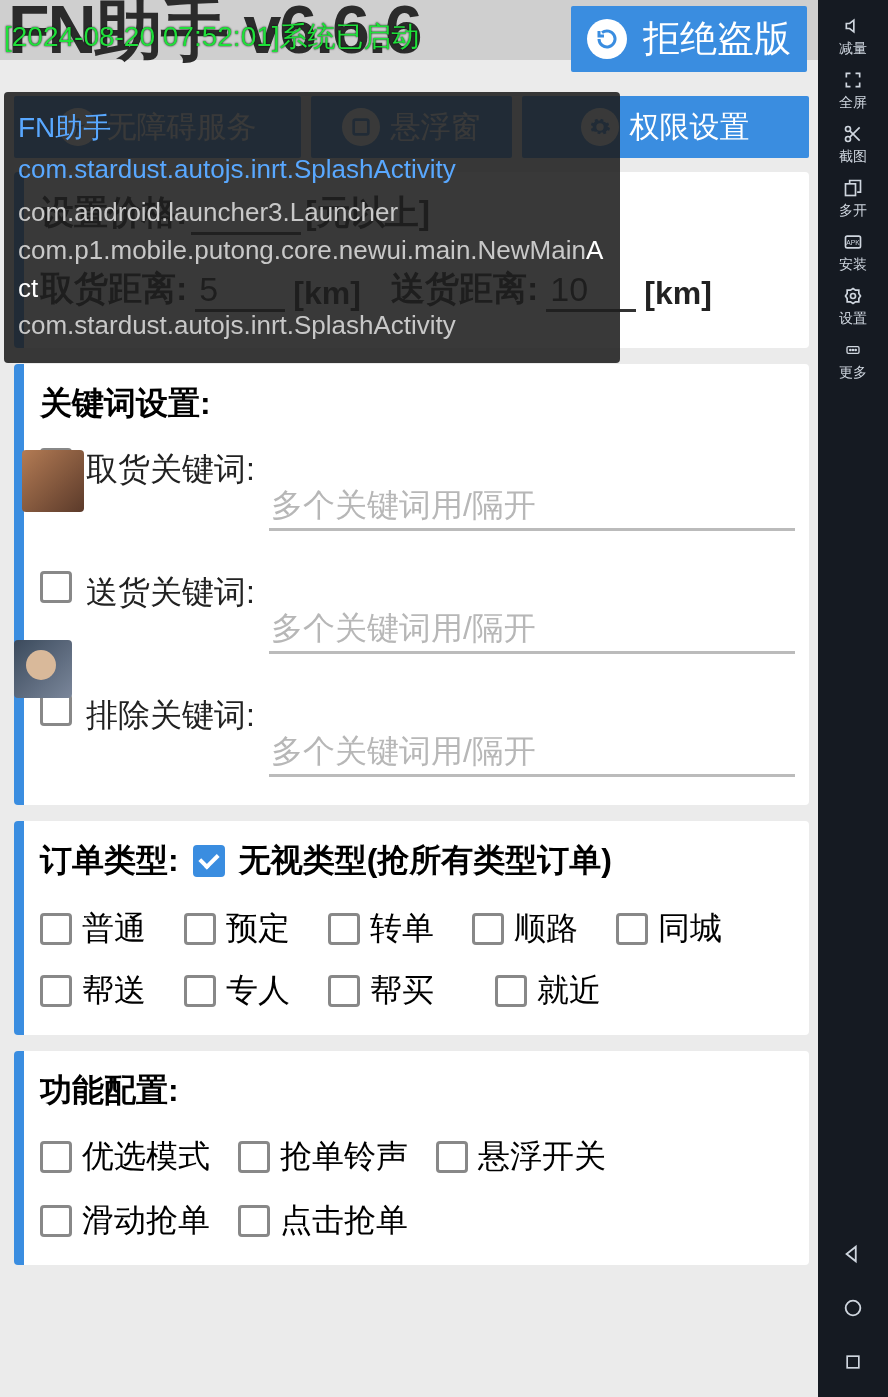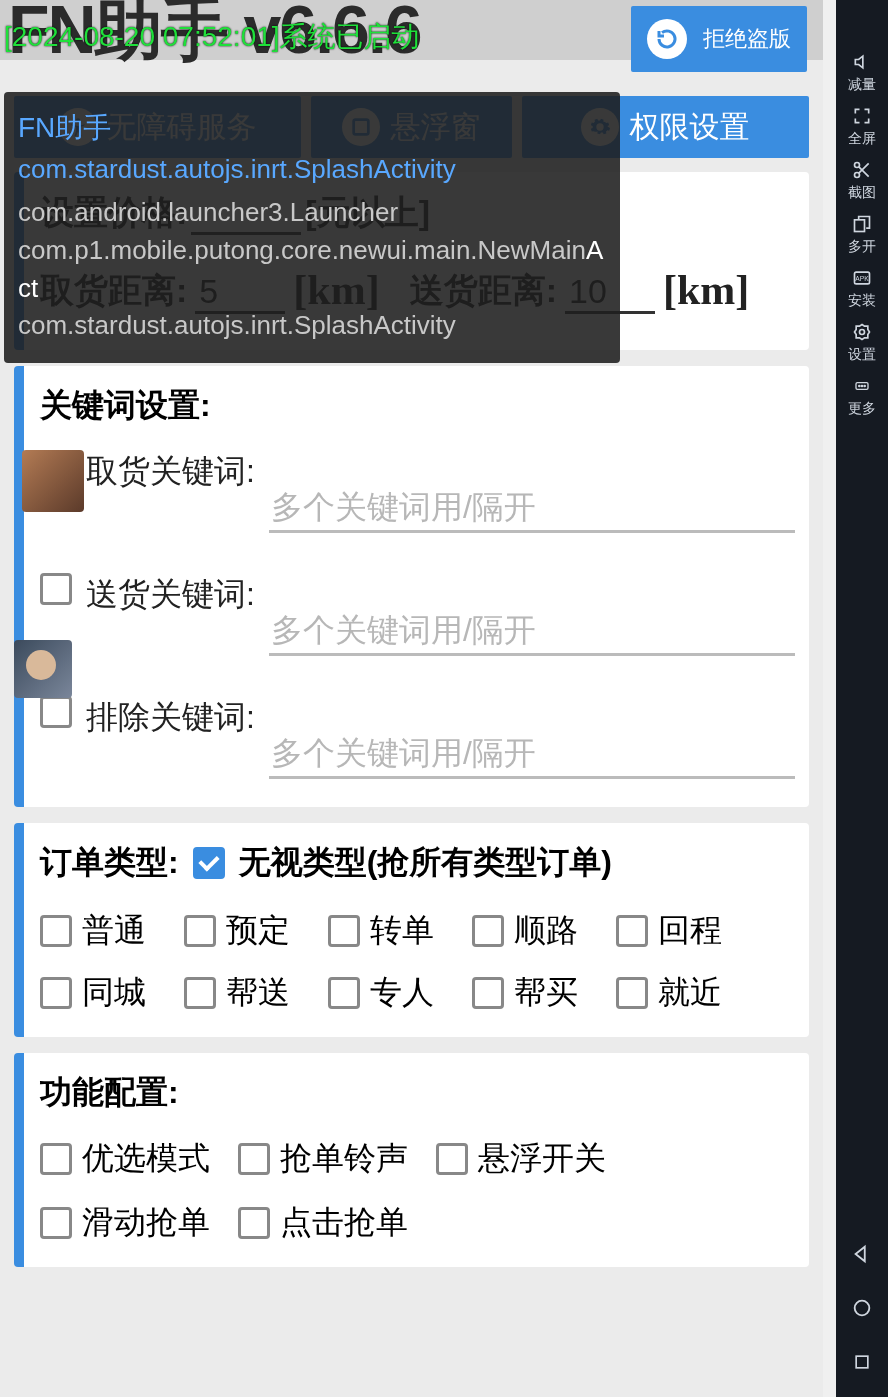--- a/index.html
+++ b/index.html
@@ -1,48 +1,48 @@
 <!DOCTYPE html>
 <html><head>
 <meta charset="utf-8">
 <style>
   * { box-sizing: border-box; margin: 0; padding: 0; }
   html, body { width: 888px; height: 1397px; overflow: hidden; font-family: "PingFang SC", "Microsoft YaHei", sans-serif; }
   body { background: #f0f0f0; position: relative; }
   .screen { position: absolute; left: 0; top: 0; width: 823px; height: 1397px; background: #ebebeb; }
-  .sidebar-right { position: absolute; right: 0; top: 0; width: 52px; height: 1397px; background: #151a22; color: #dce3ec; display: flex; flex-direction: column; align-items: center; gap: 36px; }
+  .sidebar-right { position: absolute; right: 0; top: 0; width: 70px; height: 1397px; background: #151a22; color: #dce3ec; display: flex; flex-direction: column; align-items: center; }
   .sidebar-right .partial-top { height: 9px; width: 100%; }
   .side-item { width: 100%; display: flex; flex-direction: column; align-items: center; justify-content: center; height: 54px; font-size: 14px; gap: 3px; cursor: pointer; }
   .side-item .sic { width: 22px; height: 22px; display:flex; align-items:center; justify-content:center; }
   .side-label { font-size: 14px; color: #cfd6df; }
   .nav-buttons { margin-top: auto; display: flex; flex-direction: column; align-items: center; gap: 28px; padding-bottom: 22px; width:100%; }
   .nav-btn { width: 26px; height: 26px; display:flex;align-items:center;justify-content:center; cursor:pointer; }
 
   
   .app-header { height: 60px; background: #cfcfcf; display:flex; align-items:center; padding: 16px 8px; position: relative; }
   .app-title { font-size: 68px; font-weight: 800; color: #2b2b2b; letter-spacing: -2px; white-space: nowrap; }
-  .hdr-btn { position:absolute; right: 16px; top: 6px; height: 66px; background:#3a8de0; color:#fff; display:flex; align-items:center; gap:16px; padding:0 16px; font-size:22px; font-weight:400; border-radius:2px; }
+  .hdr-btn { position:absolute; right: 16px; top: 6px; height: 66px; background:#3a8de0; color:#fff; display:flex; align-items:center; gap:16px; padding:0 16px; font-size:37px; font-weight:400; border-radius:2px; }
   .hdr-btn .circ-icon { width:40px; height:40px; border-radius:50%; background:#fff; display:flex;align-items:center;justify-content:center; }
   .hdr-btn .circ-icon svg { width:24px;height:24px; }
 
   .toast-line { position:absolute; left:4px; top:18px; font-size:28px; color:#1fe03a; font-weight:500; text-shadow:0 0 2px #000; z-index:30; pointer-events:none; }
 
   
   .content { position:absolute; top:86px; left:0; width:823px; padding:10px 14px 20px 14px; }
   .row-buttons { display:flex; gap:10px; margin-bottom:14px; }
   .blue-btn { flex:1; height:62px; background:#3a8de0; color:#fff; display:flex; align-items:center; justify-content:center; gap:10px; font-size:30px; border-radius:2px; }
   .blue-btn .bic { width:38px;height:38px;border-radius:50%;background:#fff;display:flex;align-items:center;justify-content:center; }
   .blue-btn .bic svg{width:22px;height:22px;}
 
   .card { background:#fff; border-radius:4px; margin-bottom:16px; border-left:10px solid #3a8de0; padding:18px 14px 22px 16px; }
   .price-row { font-size:34px; color:#222; font-weight:700; display:flex;align-items:baseline; gap:4px; }
   .dist-row { display:flex; align-items:flex-end; gap:8px; font-size:34px; font-weight:700; color:#222; margin-top:30px; margin-bottom:14px; }
   .uin { border:none; border-bottom:3px solid #333; font-size:34px; width:90px; outline:none; padding:0 4px; color:#222; font-weight:400; }
   .uin.wide { width:90px; }
-  .unit { font-size:42px; font-weight:800;font-family:Liberation Serif, serif; }
+  .unit { font-size:32px; font-weight:800; }
 
   .kw-card .kw-heading { font-size:32px; font-weight:700; margin-bottom:18px; }
   .kw-row { display:flex; align-items:flex-start; gap:14px; margin:22px 0 40px 0; }
   .chk { width:32px; height:32px; border:3px solid #888; border-radius:4px; flex:none; cursor:pointer; display:flex;align-items:center;justify-content:center; }
   .chk.checked { background:#3a8de0; border-color:#3a8de0; }
   .chk.checked::after { content:""; width:14px; height:8px; border-left:4px solid #fff; border-bottom:4px solid #fff; transform:rotate(-45deg); margin-top:-4px; }
   .kw-label { font-size:32px; color:#222; font-weight:400; white-space:nowrap; }
   .kw-input { flex:1; border:none; border-bottom:3px solid #bbb; font-size:32px; padding:4px 2px; outline:none; color:#222;margin-top:35px; }
   .kw-input::placeholder { color:#b7b7b7; }
 
@@ -172,39 +172,35 @@
           <div class="type-item" style="width: 130px;">
             <div class="chk"></div>
             <span class="opt-label">转单</span>
           </div>
           <div class="type-item" style="width: 130px;">
             <div class="chk"></div>
             <span class="opt-label">顺路</span>
           </div>
           <div class="type-item" style="width: 130px;">
             <div class="chk"></div>
-            <span class="opt-label">回程</span>
-          </div>
-          <div class="type-item" style="width: 130px;">
-            <div class="chk"></div>
             <span class="opt-label">同城</span>
           </div>
           <div class="type-item" style="width: 130px;">
             <div class="chk"></div>
             <span class="opt-label">帮送</span>
           </div>
           <div class="type-item" style="width: 130px;">
             <div class="chk"></div>
             <span class="opt-label">专人</span>
           </div>
           <div class="type-item" style="width: 130px;">
             <div class="chk"></div>
             <span class="opt-label">帮买</span>
           </div>
-          <div class="type-item" style="width: 130px;">
+          <div class="type-item" style="width: 130px; margin-left: 23px;">
             <div class="chk"></div>
             <span class="opt-label">就近</span>
           </div>
         </div>
     </div>
 
     <div class="card func-card" style="margin-bottom:0">
       <div class="func-title">功能配置:</div>
       <div class="func-row" id="func-row">
           <div class="func-item">

